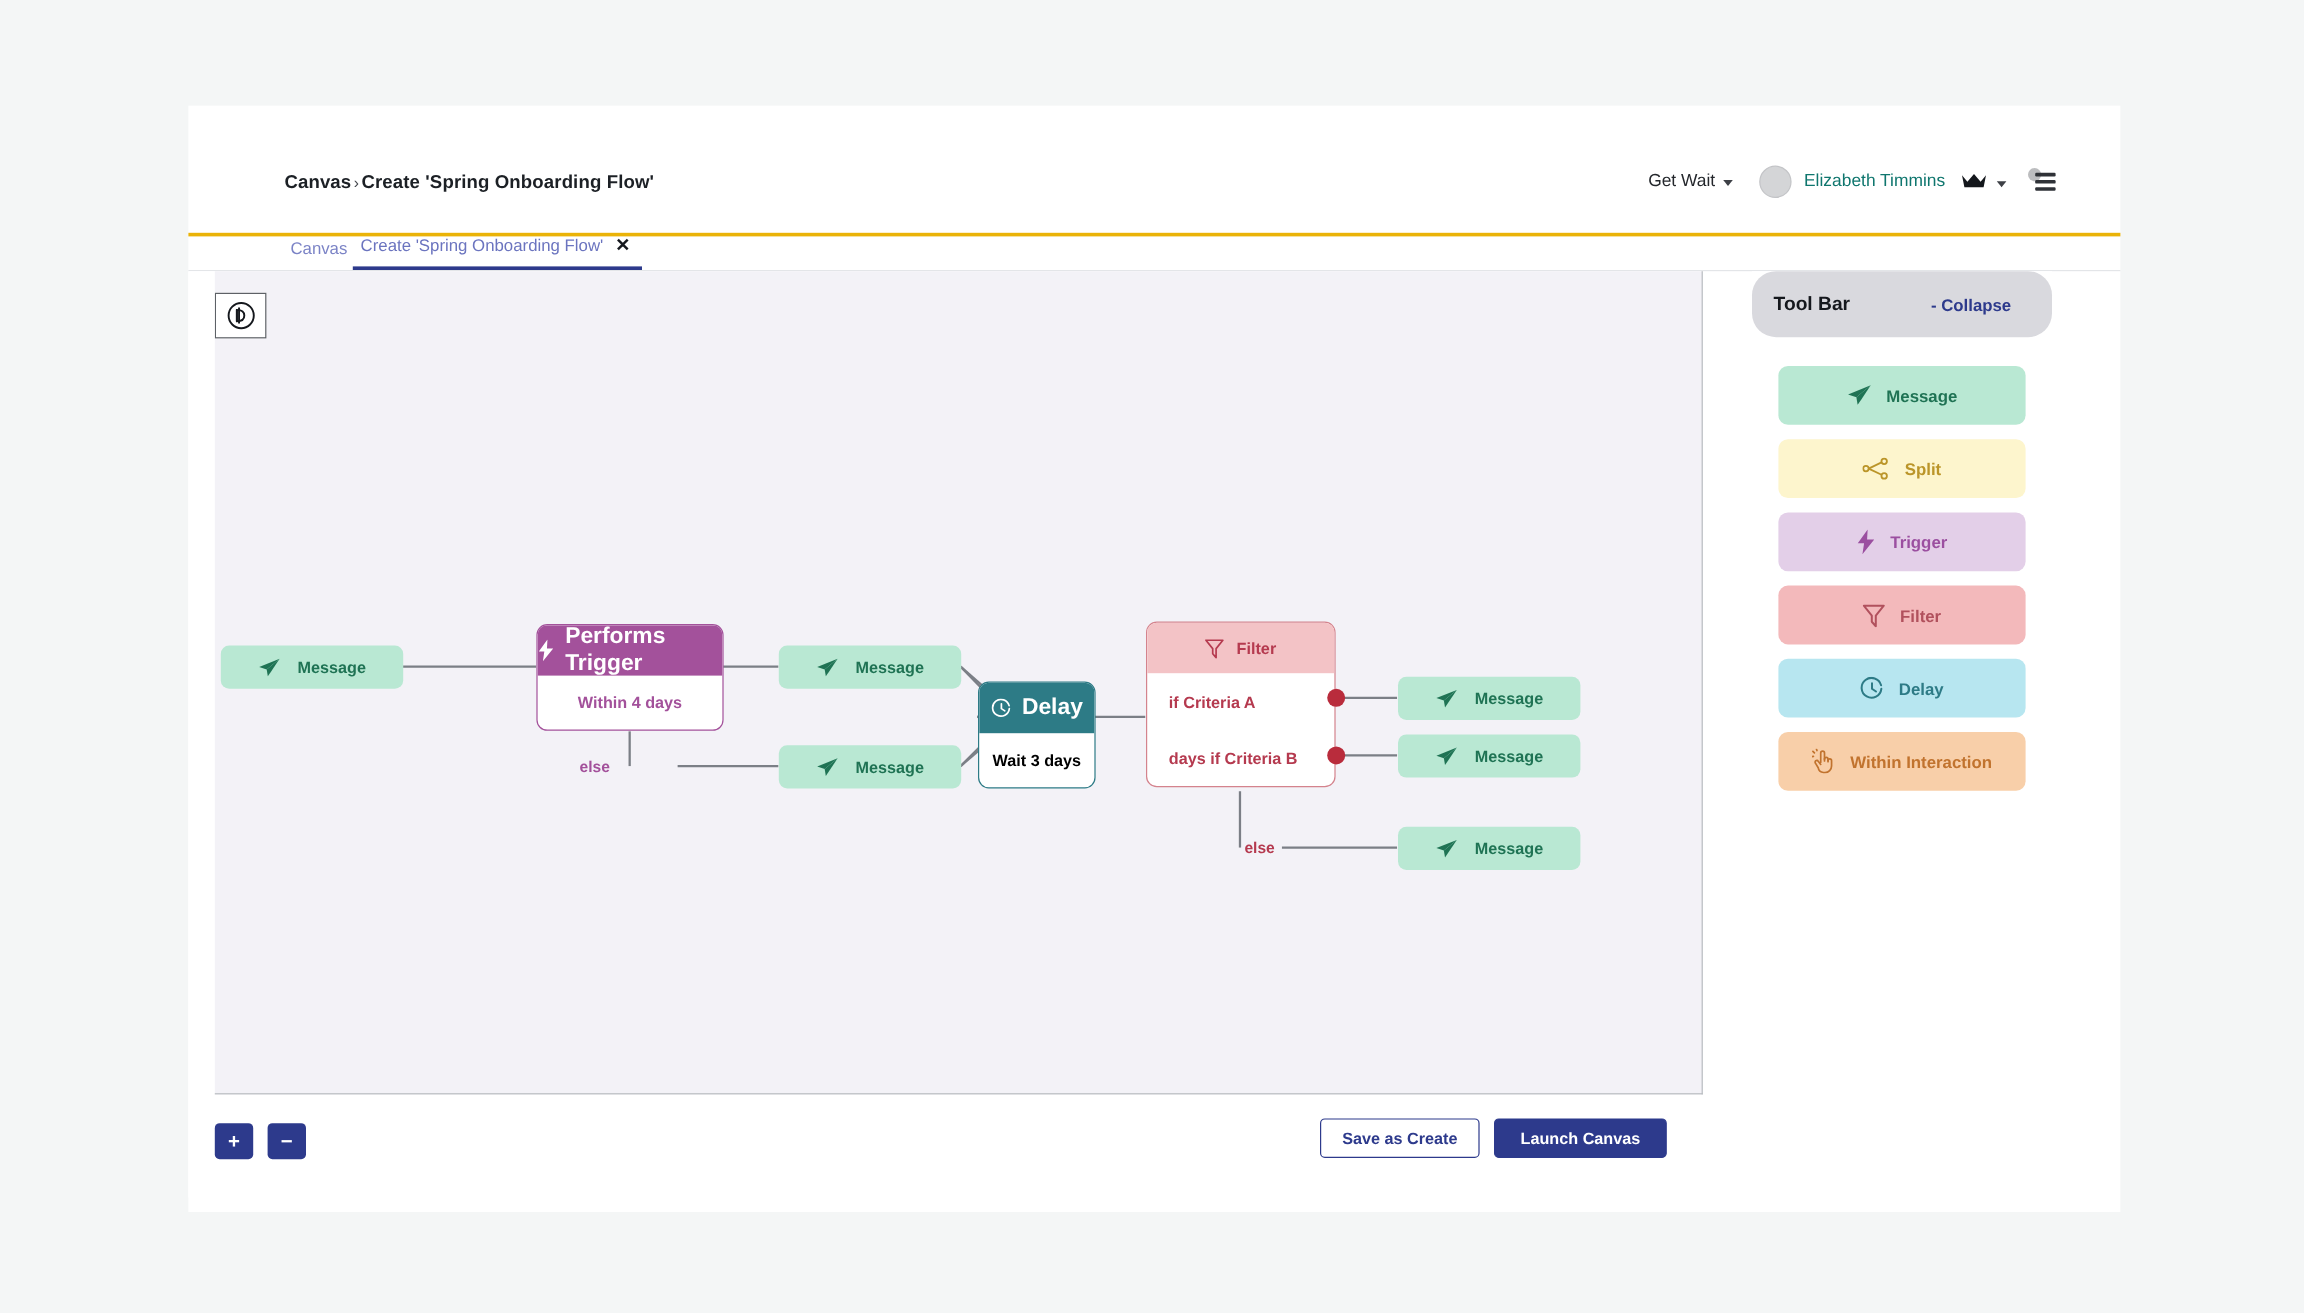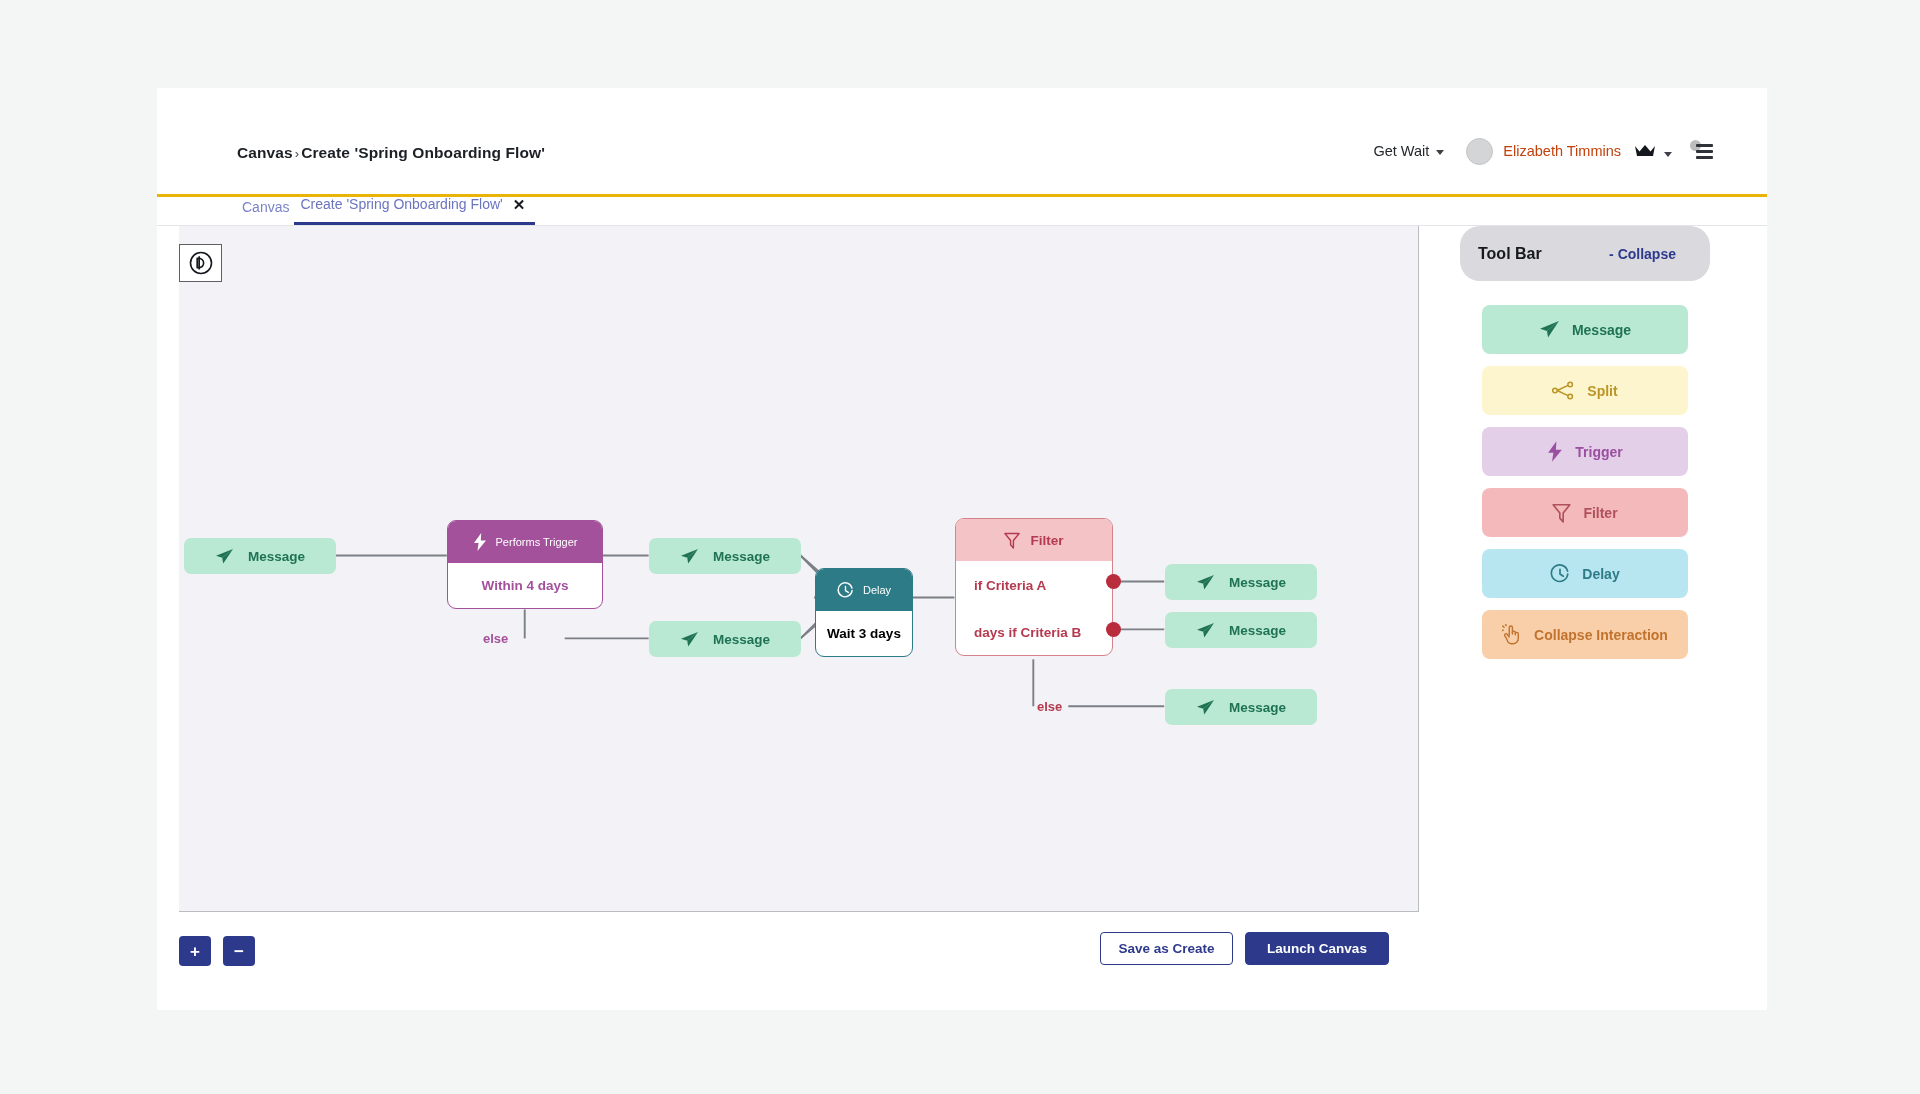--- a/index.html
+++ b/index.html
@@ -44,21 +44,21 @@
     display:inline-block; width:0;height:0;
     border-left:4.5px solid transparent; border-right:4.5px solid transparent;
     border-top:5px solid #3d4046; position: relative; top:1px;
   }
   #avatar {
     width: 27px; height: 27px; border-radius: 50%;
     background: #d4d5d7; border: 1px solid #c3c4c7;
     margin-left: 22px;
   }
   #user-name {
-    font-size: 14.5px; color: #c2410c; white-space: nowrap;
+    font-size: 14.5px; color: #0f766e; white-space: nowrap;
     margin-left: 10px;
   }
   #crown-icon { margin-left: 13px; display:flex; align-items:center; }
   #crown-caret { margin-left: 8px; }
   #menu-stack { margin-left: 17px; position: relative; width: 24px; height: 22px; }
   #menu-stack .dot {
     position:absolute; left:1px; top:0px; width:11px; height:11px;
     border-radius:50%; background:#bcbdbf;
   }
   #menu-stack .bar {
@@ -114,21 +114,21 @@
     display:flex; align-items:center; justify-content:center; gap: 14px;
     color: #1f7354; font-size: 13.5px; font-weight: bold;
   }
 
   .card-node {
     width: 156px; border-radius: 9px; overflow: hidden;
     background: #ffffff;
   }
   .card-head {
     height: 42px; display:flex; align-items:center; justify-content:center; gap: 9px;
-    font-size: 11px; font-weight: normal; color: #ffffff;
+    font-size: 19px; font-weight: bold; color: #ffffff;
   }
   .card-body {
     height: 45px; display:flex; align-items:center; justify-content:center;
     font-size: 13.5px; font-weight: bold;
   }
 
   
   #node-trigger { left: 268px; top: 294px; }
   #node-trigger .card-node { border: 1.5px solid #a3519b; }
   #node-trigger .card-head { background: #a3519b; }
@@ -517,19 +517,19 @@
         <span class="icon">
           <svg width="20" height="21" viewBox="0 0 18 20" aria-hidden="true">
             <g stroke="#c1732e" stroke-width="1.35" fill="none" stroke-linecap="round" stroke-linejoin="round">
               <path d="M6.4 10.6 L6.4 3.4 A1.5 1.5 0 0 1 9.4 3.4 L9.4 9.6"></path>
               <path d="M9.4 8.2 A1.4 1.4 0 0 1 12.2 8.2 L12.2 10.2"></path>
               <path d="M12.2 9.4 A1.4 1.4 0 0 1 15 9.4 L15 13.6 A5.2 5.2 0 0 1 9.8 18.8 L8.6 18.8 A4.4 4.4 0 0 1 4.4 15 L2.2 11.4 A1.35 1.35 0 0 1 4.4 9.8 L6.4 12.4"></path>
               <path d="M1.4 3.2 L0.2 2.0 M3.4 1.4 L3.0 0.2 M0.6 6.0 L-0.6 6.2"></path>
             </g>
           </svg>
         </span>
-        <span>Collapse Interaction</span>
+        <span>Within Interaction</span>
       </div>
 
     </div>
   </div>
 
 </div>
 
 </body></html>

